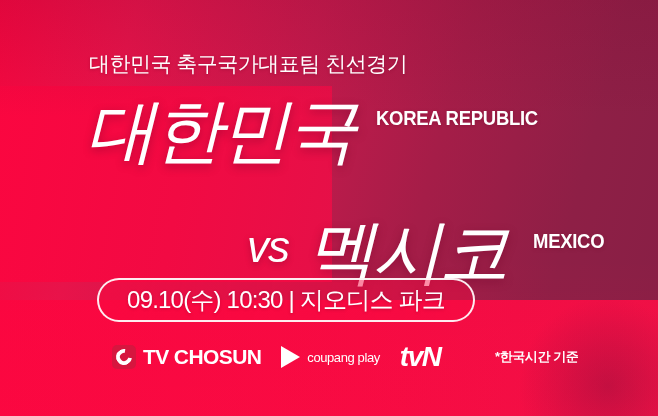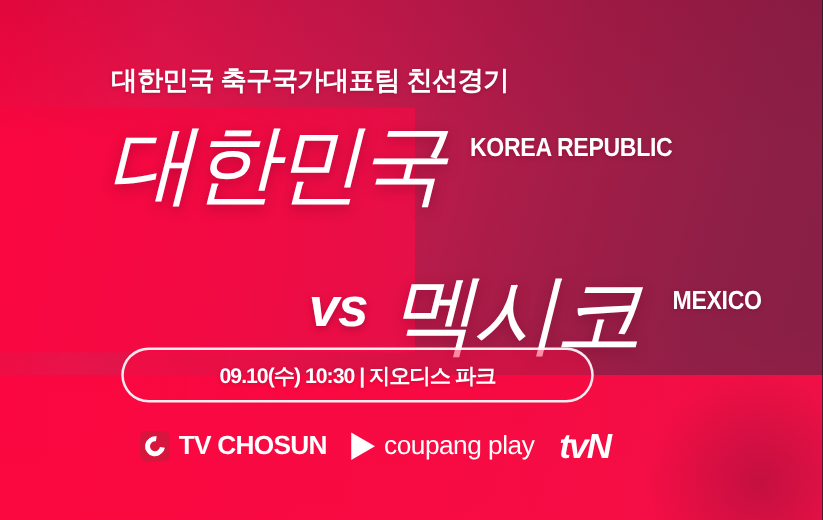--- a/index.html
+++ b/index.html
@@ -69,37 +69,37 @@
 
   .content { position: relative; width: 100%; height: 100%; }
 
   
   .kicker {
     position: absolute;
     left: 89px;
     top: 50px;
     color: #ffffff;
     font-size: 21px;
-    font-weight: bold;
+    font-weight: normal;
     letter-spacing: -0.5px;
     white-space: nowrap;
     text-shadow: 0 1px 3px rgba(110,0,40,0.35);
   }
 
   
   .team-row { position: absolute; white-space: nowrap; }
 
   .team-row.korea { left: 86px; top: 96px; }
   .team-row.mexico { left: 247px; top: 182px; }
 
   .vs {
     display: inline-block;
     color: #ffffff;
     font-size: 44px;
-    font-weight: bold;
+    font-weight: normal;
     font-style: italic;
     letter-spacing: -1px;
     vertical-align: 14px;
     margin-right: 12px;
     text-shadow: 0 2px 6px rgba(110,0,40,0.40);
     margin-top: 40px;
   }
 
   .team-ko {
     display: inline-block;
@@ -137,22 +137,22 @@
     border: 2px solid rgba(255,255,255,0.92);
     border-radius: 24px;
     background: linear-gradient(95deg, rgba(250,8,64,0.55) 0%, rgba(248,10,66,0.45) 100%);
     display: flex;
     align-items: center;
     justify-content: center;
   }
 
   .info-text {
     color: #ffffff;
-    font-size: 17px;
-    font-weight: bold;
+    font-size: 24px;
+    font-weight: normal;
     letter-spacing: -0.8px;
     white-space: nowrap;
     text-shadow: 0 1px 3px rgba(110,0,40,0.3);
   }
 
   
   .broadcasters {
     position: absolute;
     left: 112px;
     top: 341px;
@@ -197,21 +197,21 @@
   
   .play-mark {
     width: 0;
     height: 0;
     border-left: 19px solid #ffffff;
     border-top: 11px solid transparent;
     border-bottom: 11px solid transparent;
     display: inline-block;
   }
 
-  .coupang-name { font-weight: normal; font-size: 21px; letter-spacing: -0.4px; }
+  .coupang-name { font-weight: normal; font-size: 13px; letter-spacing: -0.4px; }
 
   .tvn-name {
     color: #ffffff;
     font-size: 28px;
     font-weight: bold;
     font-style: italic;
     letter-spacing: -1.5px;
   }
 
   
@@ -264,15 +264,16 @@
         <span class="play-mark"></span>
         <span class="bc-name coupang-name">coupang play</span>
       </div>
 
       <div class="bc">
         <span class="tvn-name">tvN</span>
       </div>
 
     </div>
 
+    <div class="footnote">*한국시간 기준</div>
 
   </div>
 </div>
 
 </body></html>

